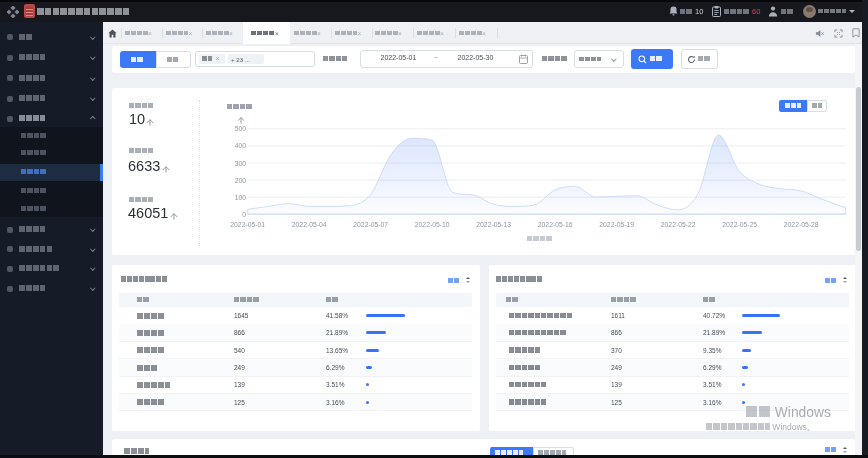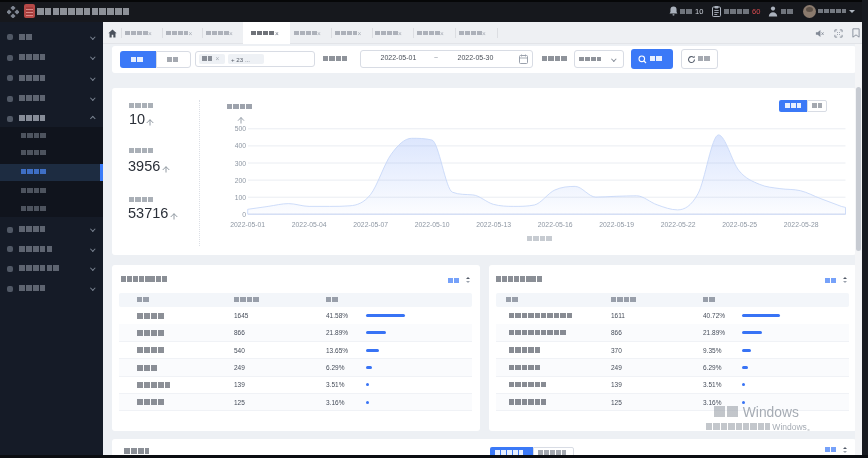--- a/index.html
+++ b/index.html
@@ -193,26 +193,26 @@
       <path d="M7.7 0.8v2h-2z" fill="#5a6270"></path>
     </svg>
 <div class="z z6" style="left:698px;top:56px;width:11.8px;color:#5a6270;opacity:.55"></div>
 
 <div class="z z6" style="left:128.5px;top:102.5px;width:24.6px;color:#7c8590;opacity:.65"></div>
 <div class="t num" style="left:129px;top:111.5px">10</div>
     <svg class="a" style="left:146px;top:119px" width="8" height="7" viewBox="0 0 8 7">
       <path d="M4 0.7L0.7 4M4 0.7L7.3 4M4 0.7V6.5" stroke="#868e99" stroke-width="0.9" fill="none"></path>
     </svg>
 <div class="z z6" style="left:128.5px;top:147.5px;width:24.6px;color:#7c8590;opacity:.65"></div>
-<div class="t num" style="left:128px;top:158.5px">3956</div>
+<div class="t num" style="left:128px;top:158.5px">6633</div>
     <svg class="a" style="left:161.5px;top:166px" width="8" height="7" viewBox="0 0 8 7">
       <path d="M4 0.7L0.7 4M4 0.7L7.3 4M4 0.7V6.5" stroke="#868e99" stroke-width="0.9" fill="none"></path>
     </svg>
 <div class="z z6" style="left:128.5px;top:196.5px;width:24.6px;color:#7c8590;opacity:.65"></div>
-<div class="t num" style="left:128px;top:205.5px">53716</div>
+<div class="t num" style="left:128px;top:205.5px">46051</div>
     <svg class="a" style="left:169.5px;top:213px" width="8" height="7" viewBox="0 0 8 7">
       <path d="M4 0.7L0.7 4M4 0.7L7.3 4M4 0.7V6.5" stroke="#868e99" stroke-width="0.9" fill="none"></path>
     </svg>
 <div class="a" style="left:198.5px;top:100px;height:146px;border-left:1px dotted #dcdfe5"></div>
 <div class="z z6" style="left:227px;top:104px;width:24.6px;color:#5c6575;opacity:.6"></div>
 
 <div class="a" style="left:779px;top:99.5px;width:27.5px;height:12px;background:#3b79f7;border-radius:2px 0 0 2px"></div>
 <div class="z z55" style="left:784.5px;top:103.2px;width:16.7px;color:#fff;opacity:.88"></div>
 <div class="a" style="left:806.5px;top:99.5px;width:20.5px;height:12px;background:#fff;border:1px solid #d8dce4;border-radius:0 2px 2px 0"></div>
 <div class="z z55" style="left:811.5px;top:103.2px;width:10.8px;color:#5a6270;opacity:.55"></div>
@@ -353,18 +353,18 @@
 <div class="z z6" style="left:824.5px;top:447px;width:11.8px;color:#3b79f7;opacity:.7"></div>
 <div class="srt" style="left:842.5px;top:446.8px;border-bottom:2.6px solid #525a68"></div>
 <div class="srt" style="left:842.5px;top:450.7px;border-top:2.6px solid #9aa1ad"></div>
 
 <div class="a" style="left:855px;top:44px;width:7px;height:414px;background:#f4f5f7"></div>
 <div class="a" style="left:856px;top:87px;width:5px;height:164px;background:#c7cbd2;border-radius:2.5px"></div>
 
 <div class="a" style="left:862px;top:0;width:6px;height:458px;background:#181b21"></div>
 <div class="a" style="left:0;top:455px;width:868px;height:3px;background:#0b0d11"></div>
 
-<div class="t" style="left:714px;top:404.5px;font-size:13.8px;color:#a6acb4;z-index:9">
+<div class="t" style="left:746px;top:404.5px;font-size:13.8px;color:#a6acb4;z-index:9">
  <span class="zi" style="display:inline-block;width:25px;height:11px;background:repeating-linear-gradient(90deg,#9aa0a8 0 11px,transparent 11px 13px);opacity:.6"></span> Windows</div>
 <div class="t" style="left:706px;top:422px;font-size:8.5px;color:#a6acb4;z-index:9">
  <span style="display:inline-block;width:64px;height:7.5px;background:repeating-linear-gradient(90deg,#9ba1a9 0 6.3px,transparent 6.3px 7.4px);opacity:.6"></span> Windows。</div>
 
 </div>
 
 </body></html>

